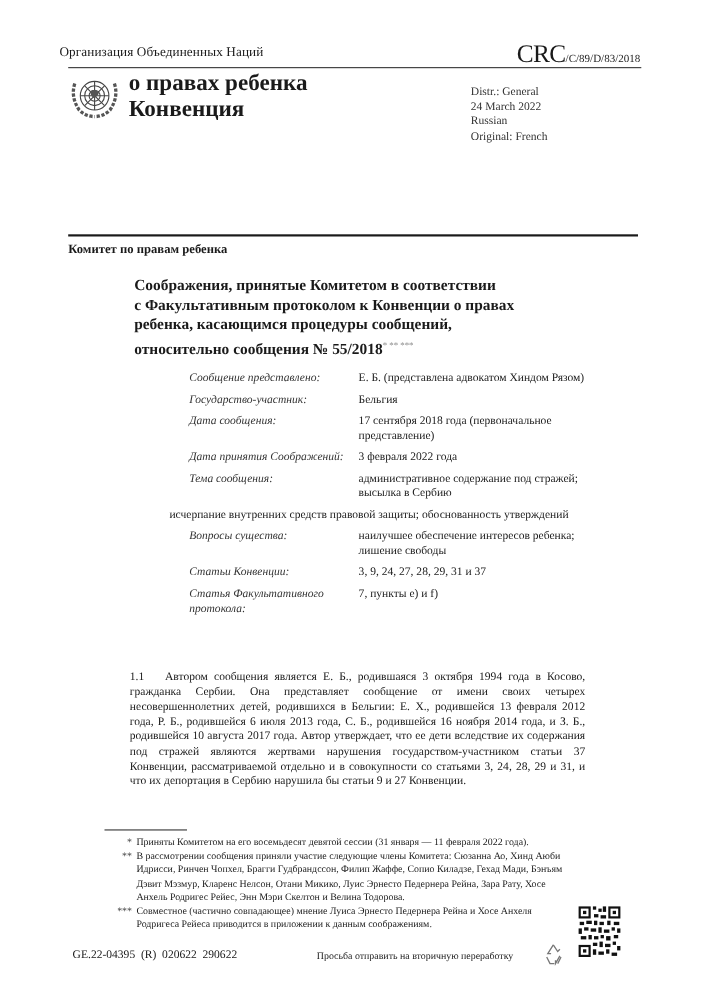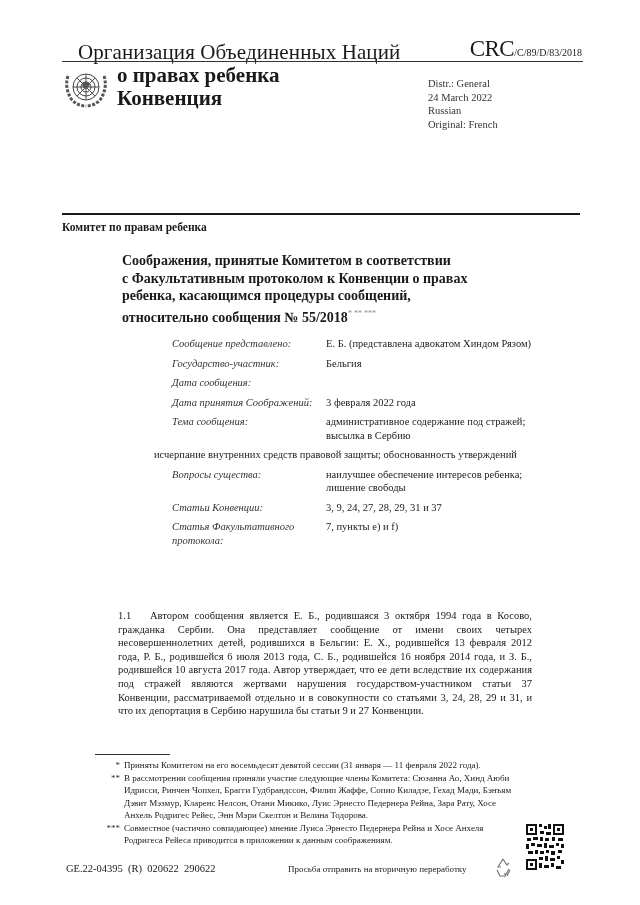--- a/index.html
+++ b/index.html
@@ -1,21 +1,21 @@
 <!DOCTYPE html>
 <html><head>
 <meta charset="utf-8">
 <style>
   html, body { margin: 0; padding: 0; background: #ffffff; }
   body { width: 640px; height: 905px; position: relative; overflow: hidden;
          font-family: "Liberation Serif", serif; color: #1a1a1a; }
   .abs { position: absolute; }
 
   
-  .org { left: 78px; top: 40px; font-size: 21px; letter-spacing: 0.1px; }
+  .org { left: 54px; top: 40px; font-size: 12px; letter-spacing: 0.1px; }
   .symbol { right: 58px; top: 36px; white-space: nowrap; }
   .symbol .big { font-size: 23px; letter-spacing: -0.5px; margin-left: 13px; }
   .symbol .small { font-size: 10px; }
   .rule-top { left: 62px; width: 521px; top: 61px; height: 0; border-top: 1.3px solid #333; }
 
   .logo { left: 62px; top: 66px; width: 48px; height: 44px; }
   .conv-title { left: 117px; top: 64px; font-size: 21px; font-weight: bold; line-height: 23px; }
 
   .distr { left: 428px; top: 77px; font-size: 10.5px; line-height: 13.5px; color: #333; }
 
@@ -99,20 +99,21 @@
   <div class="srow">
       <div class="k">Сообщение представлено:</div>
       <div class="v">Е. Б. (представлена адвокатом Хиндом Рязом)</div>
     </div>
   <div class="srow">
       <div class="k">Государство-участник:</div>
       <div class="v">Бельгия</div>
     </div>
   <div class="srow">
       <div class="k">Дата сообщения:</div>
+      <div class="v">17 сентября 2018 года (первоначальное представление)</div>
     </div>
   <div class="srow">
       <div class="k">Дата принятия Соображений:</div>
       <div class="v">3 февраля 2022 года</div>
     </div>
   <div class="srow">
       <div class="k">Тема сообщения:</div>
       <div class="v">административное содержание под стражей; высылка в Сербию</div>
     </div>
   <div class="srow">

